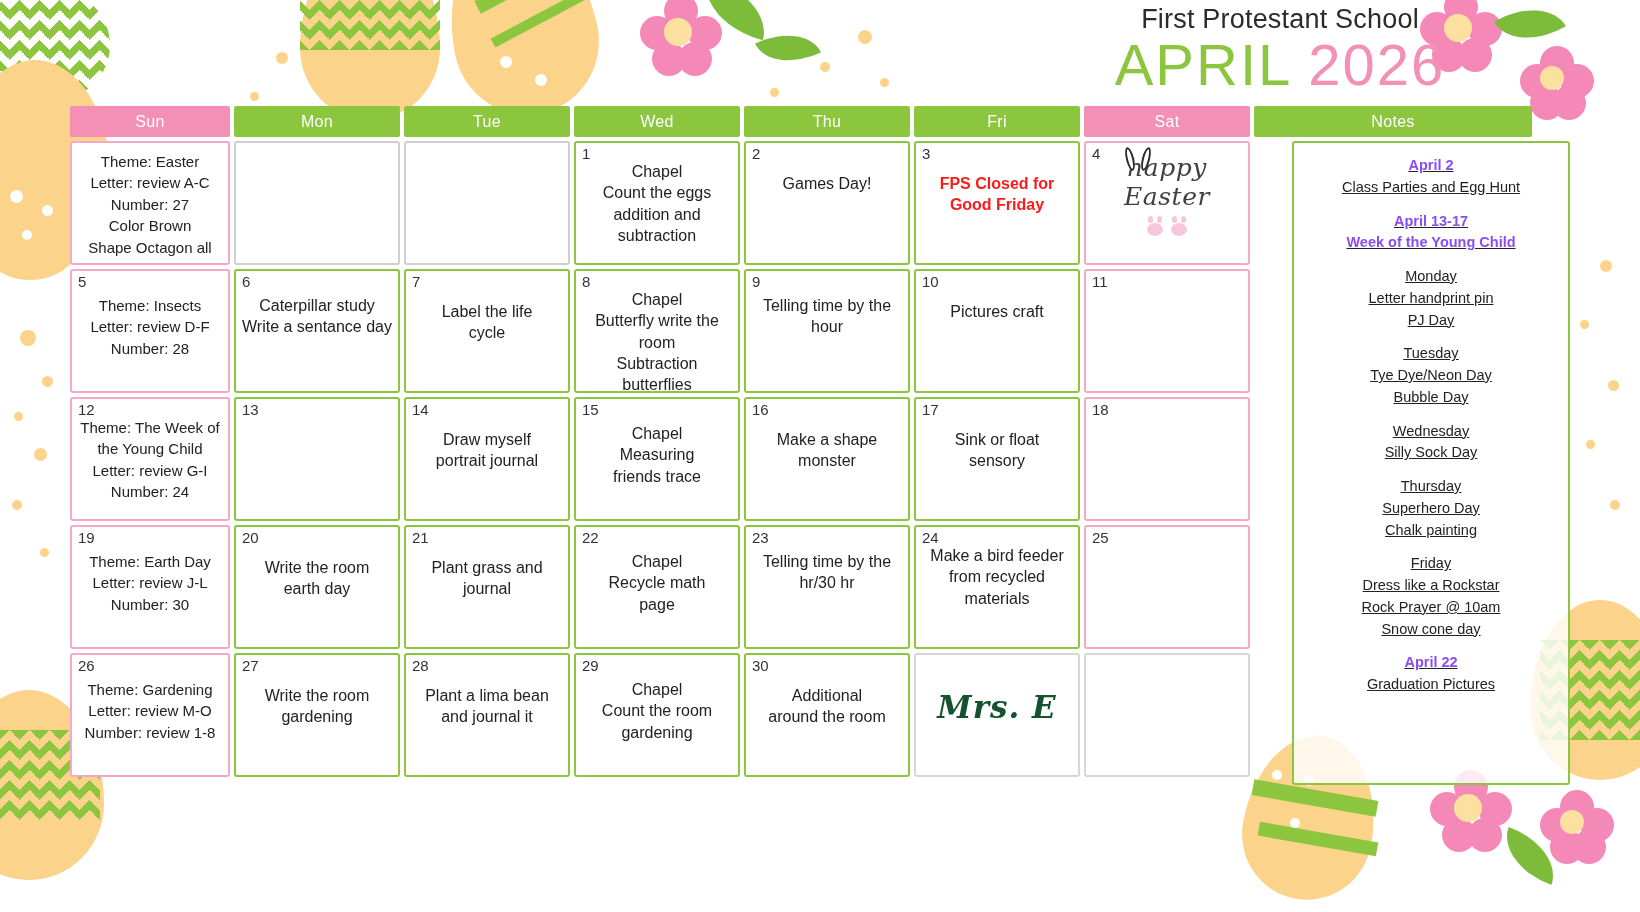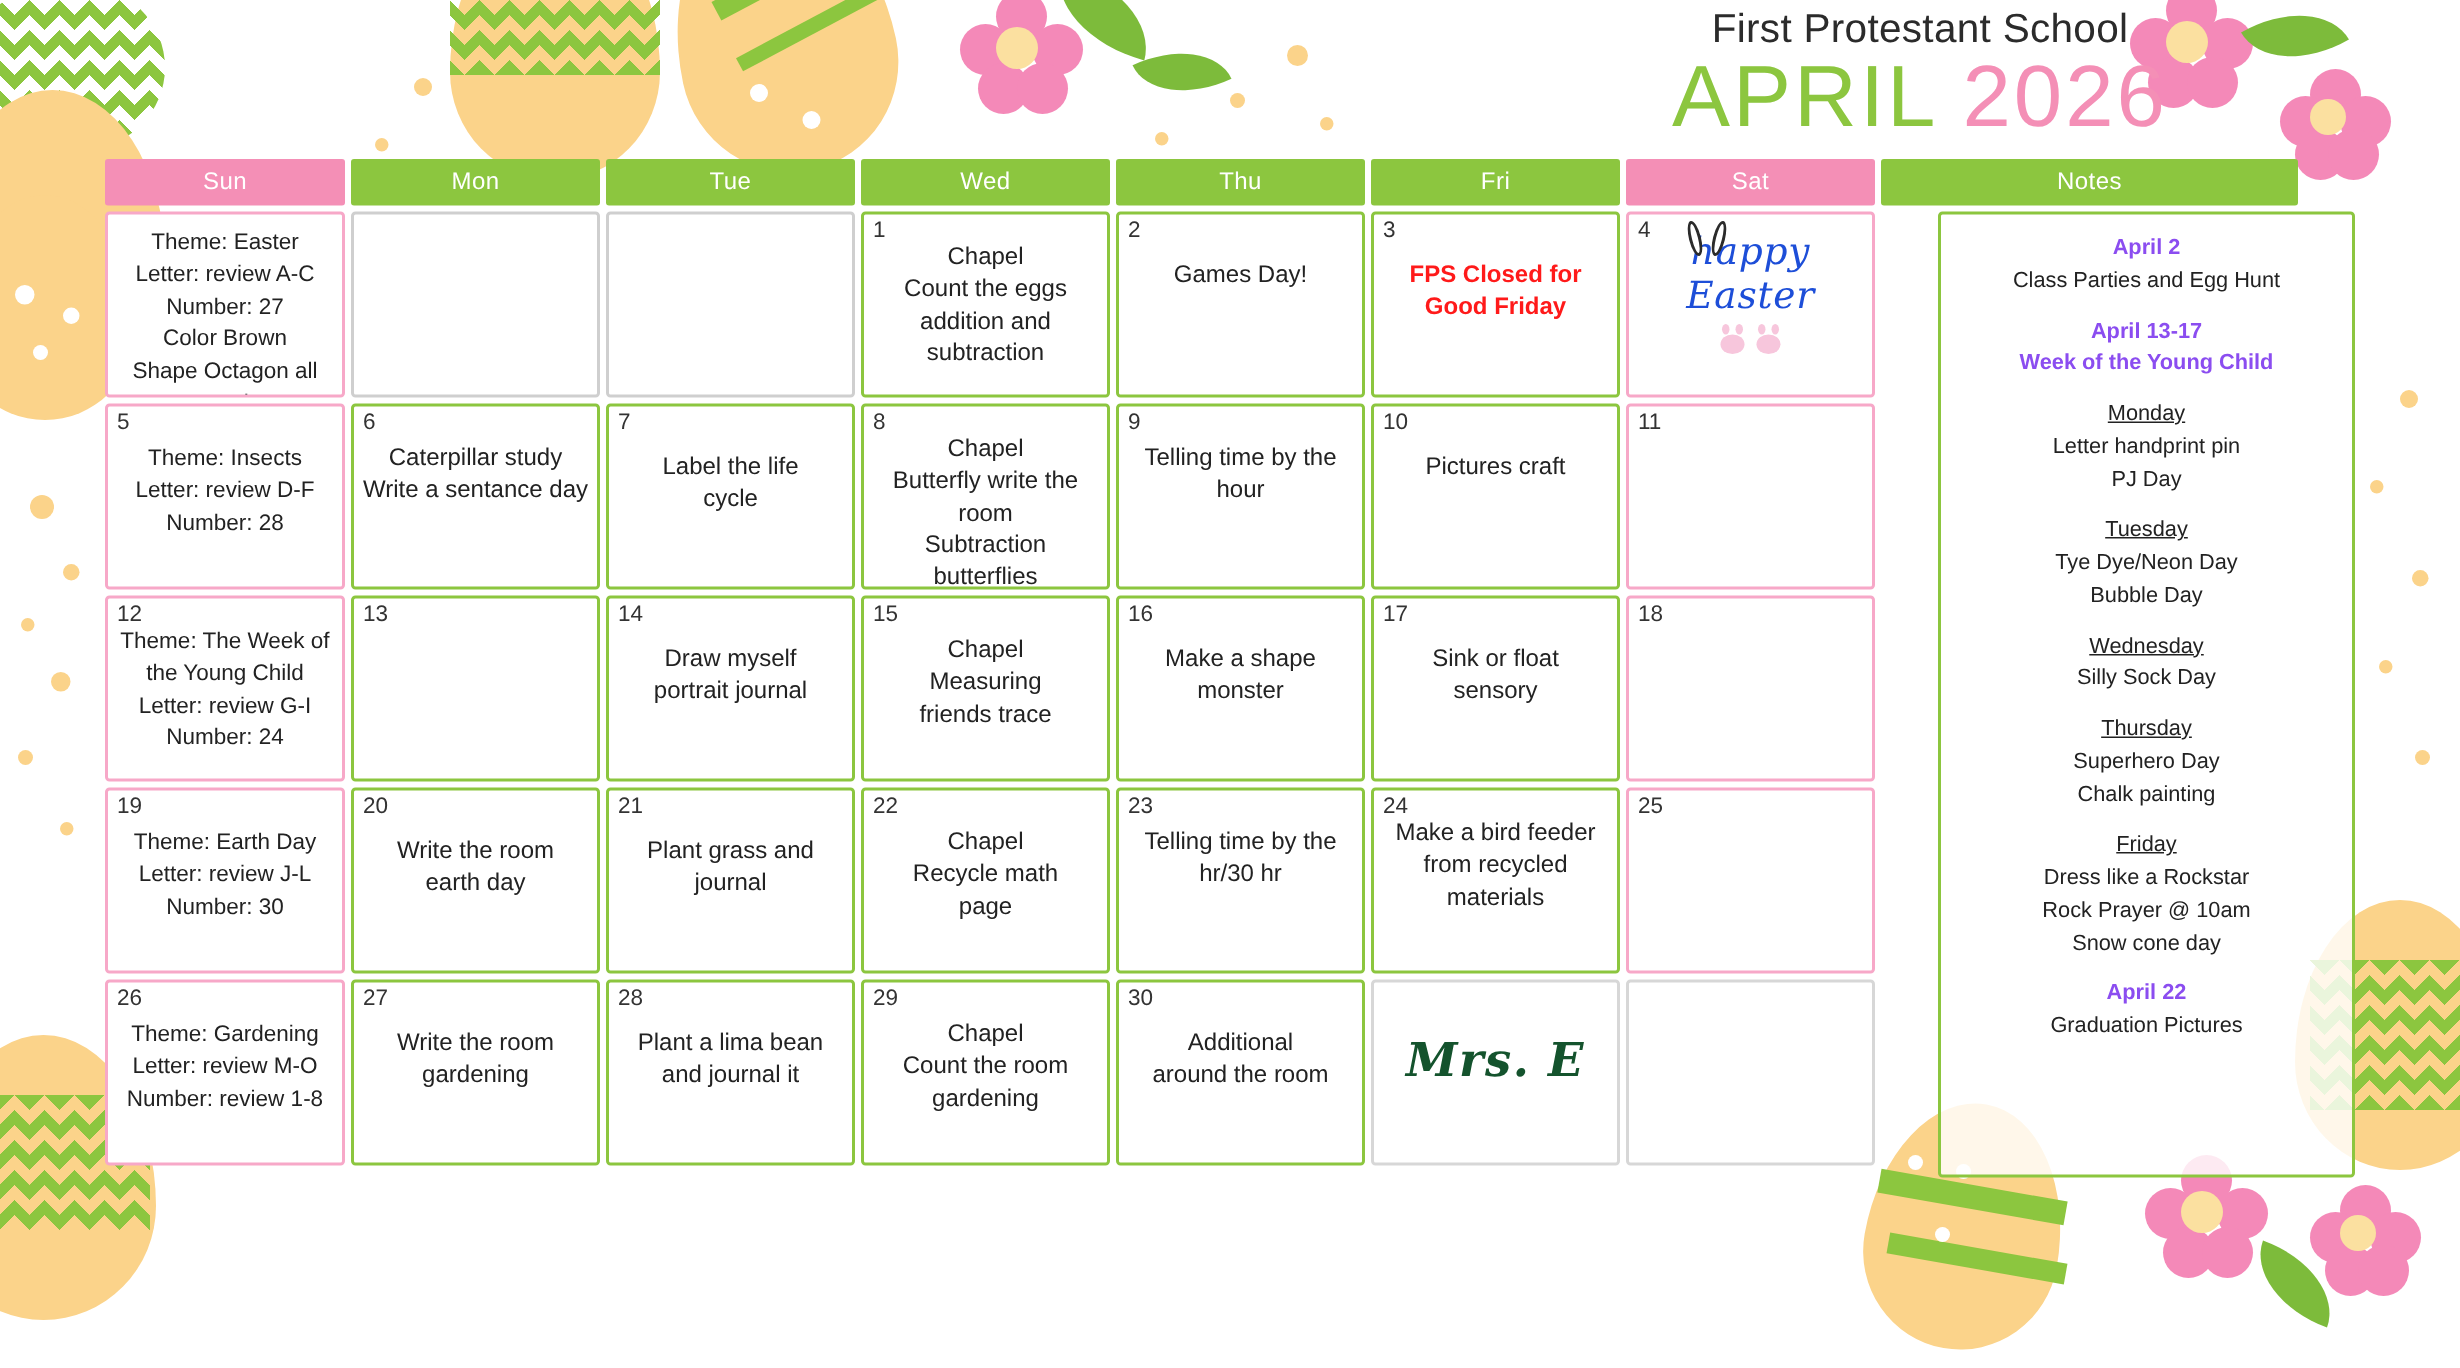--- a/index.html
+++ b/index.html
@@ -139,33 +139,34 @@
   .notes {
     width: 278px;
     border: 2px solid #8cc63f;
     border-radius: 3px;
     background: rgba(255,255,255,0.82);
     padding: 12px 8px;
     text-align: center;
     font-size: 14.5px;
     line-height: 1.5;
     color: #222;
+    text-decoration: underline;
   }
   .notes .hl { color: #8b4df0; font-weight: bold; }
   .notes .u  { text-decoration: underline; }
   .notes .gap { height: 12px; }
 
   
   .easter-art {
     margin-top: 6px;
     text-align: center;
     font-family: "DejaVu Serif", serif;
     font-style: italic;
     font-size: 25px;
-    color: #1d4ed8;
+    color: #404040;
     letter-spacing: .5px;
     position: relative;
   }
   .bunny-ears {
     position: absolute;
     left: 30px; top: -6px;
     width: 36px; height: 26px;
   }
   .bunny-ears span {
     position: absolute; width: 8px; height: 24px;

